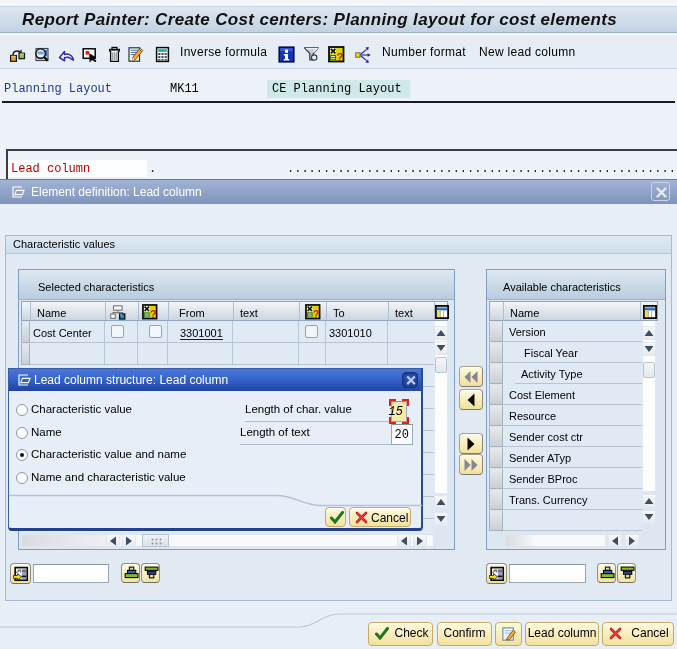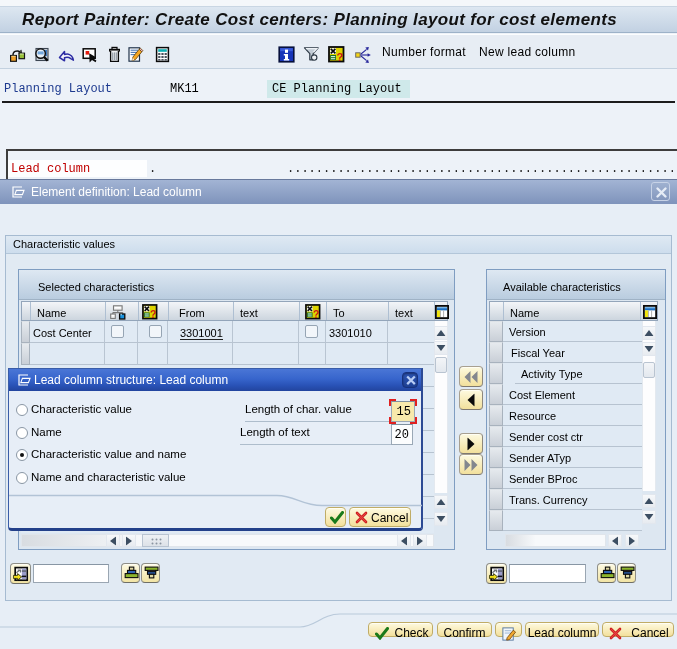--- a/index.html
+++ b/index.html
@@ -88,37 +88,37 @@
 
   
   .ybtn { position:absolute; border-radius:4px; background:linear-gradient(#fefae0, #f3e09c);
      border:1px solid #c0ac66; box-shadow:inset 0 1px 0 #fffef4; font-size:12px; color:#000; }
   .ybtn .bt { position:absolute; width:100%; text-align:center; top:3px; }
 
   
   .posbtn { position:absolute; width:21px; height:21px; border-radius:4px;
      background:linear-gradient(#fdfae2,#f2e4a4); border:1px solid #8e8e86; border-bottom-color:#6e6e66; box-shadow:inset 0 1px 0 #fffef4; }
   .fld { position:absolute; background:#ffffff; border:1px solid #9aa6b2; border-top-color:#8896a4; }
-  #modal .fbtn { top:443px; height:15px; }
+  #modal .fbtn { top:443px; height:24px; }
 
   #idlg { left:8px; top:368px; width:415px; height:163px;
      background:#e7eef7; border:1px solid #3a5da8;
      border-right:2px solid #2c4a94; border-bottom:3px solid #23408a;
      border-radius:0 0 4px 4px; }
   #ititle { position:absolute; left:0; top:0; right:0; height:22px;
      background:linear-gradient(#4a76d6 0%, #3765cc 45%, #2952b6 75%, #22449e 100%); }
   #ititle .t { position:absolute; left:25px; top:0; line-height:22px; font-size:12px; color:#fff; }
   #iclose { position:absolute; left:393px; top:3px; width:16px; height:16px; border:1px solid #17317c; border-radius:4px;
      background:linear-gradient(#2d55b2,#1e4094); box-shadow:inset 0 1px 2px rgba(0,0,20,0.45); }
   #iclose svg { position:absolute; left:2px; top:2px; }
   .radio { position:absolute; width:12px; height:12px; border-radius:50%; background:#fff; border:1px solid #8a97a5; }
   .radio.on::after { content:""; position:absolute; left:3px; top:3px; width:4px; height:4px; border-radius:50%; background:#111; }
   .rlabel { position:absolute; font-size:11.5px; color:#000; }
   .flabel { position:absolute; font-size:11.5px; color:#000; border-bottom:1px solid #aebdcc; }
-  #fld15 { position:absolute; left:382px; top:32px; width:24px; height:21px; background:#f7e9ab; border:1px solid #9aa8b6; border-top-color:#7e909f; }
+  #fld15 { position:absolute; left:382px; top:32px; width:16px; height:21px; background:#f7e9ab; border:1px solid #9aa8b6; border-top-color:#7e909f;font-style:italic; }
   #fld15 span, #fld20 span { position:absolute; right:3px; top:3px; font-family:"Liberation Mono",monospace; font-size:12px; }
   #fld20 { position:absolute; left:382px; top:55px; width:22px; height:21px; background:#fcfdfe; border:1px solid #9aa8b6; border-top-color:#7e909f; }
   .fcorn { position:absolute; width:7px; height:7px; }
   .fcorn.tl { border-left:2px solid #e02020; border-top:2px solid #e02020; }
   .fcorn.tr { border-right:2px solid #e02020; border-top:2px solid #e02020; }
   .fcorn.bl { border-left:2px solid #e02020; border-bottom:2px solid #e02020; }
   .fcorn.br { border-right:2px solid #e02020; border-bottom:2px solid #e02020; }
 </style>
 </head>
 <body>
@@ -179,20 +179,21 @@
           <rect x="7.4" y="7" width="2.2" height="2"></rect>
           <rect x="10.6" y="7" width="2.2" height="2"></rect>
         <rect x="4.2" y="10" width="2.2" height="2"></rect>
           <rect x="7.4" y="10" width="2.2" height="2"></rect>
           <rect x="10.6" y="10" width="2.2" height="2"></rect>
         <rect x="4.2" y="13" width="2.2" height="1.6"></rect>
           <rect x="7.4" y="13" width="2.2" height="1.6"></rect>
           <rect x="10.6" y="13" width="2.2" height="1.6"></rect>
       </g>
     </svg>
+    <span class="tx" style="left:180px">Inverse formula</span>
 
     <svg class="ic" style="left:278px" viewBox="0 0 17 17">
       <rect x="1.2" y="1.2" width="14.6" height="14.6" fill="#1634b8" stroke="#06103c" stroke-width="1.6"></rect>
       <rect x="2.2" y="2.2" width="12.6" height="3" fill="#3a5ad8"></rect>
       <rect x="7" y="3.6" width="3" height="3.2" fill="#fff"></rect>
       <path d="M5.8 8 L10 8 L10 13 L11.2 13 L11.2 14.4 L5.8 14.4 L5.8 13 L7 13 L7 9.4 L5.8 9.4 Z" fill="#fff"></path>
     </svg>
     <svg class="ic" style="left:303px" viewBox="0 0 17 17">
       <path d="M1.5 1.8 L15.2 1.8 L10.2 7.6 L10.2 13.8 L6.8 13.8 L6.8 7.6 Z" fill="#c2ccd6" stroke="#2e3a46" stroke-width="1.2" stroke-linejoin="round"></path>
       <path d="M2.8 2.6 L13.8 2.6 L10.4 6.4" fill="none" stroke="#eef2f6" stroke-width="1.4"></path>
@@ -467,21 +468,21 @@
       <div class="tbl" style="left:2px; top:51px; width:153px; height:210px; overflow:hidden;">
         <div class="trow" style="top:0px; height:21px;">
             <div class="cell rowsel" style="left:0;width:14px;height:21px;"></div>
             <div class="cell" style="left:14px;width:139px;height:21px;border-right:none;">
               <span class="lbl" style="position:absolute;left:6px;top:5px">Version</span>
             </div>
           </div>
         <div class="trow" style="top:21px; height:21px;">
             <div class="cell rowsel" style="left:0;width:14px;height:21px;"></div>
             <div class="cell" style="left:14px;width:139px;height:21px;border-right:none;">
-              <span class="lbl" style="position:absolute;left:8px;top:5px">Fiscal Year</span>
+              <span class="lbl" style="position:absolute;left:21px;top:5px">Fiscal Year</span>
             </div>
           </div>
         <div class="trow" style="top:42px; height:21px;">
             <div class="cell rowsel" style="left:0;width:14px;height:21px;"></div>
             <div class="cell" style="left:14px;width:139px;height:21px;border-right:none;margin-left:12px;">
               <span class="lbl" style="position:absolute;left:6px;top:5px">Activity Type</span>
             </div>
           </div>
         <div class="trow" style="top:63px; height:21px;">
             <div class="cell rowsel" style="left:0;width:14px;height:21px;"></div>

